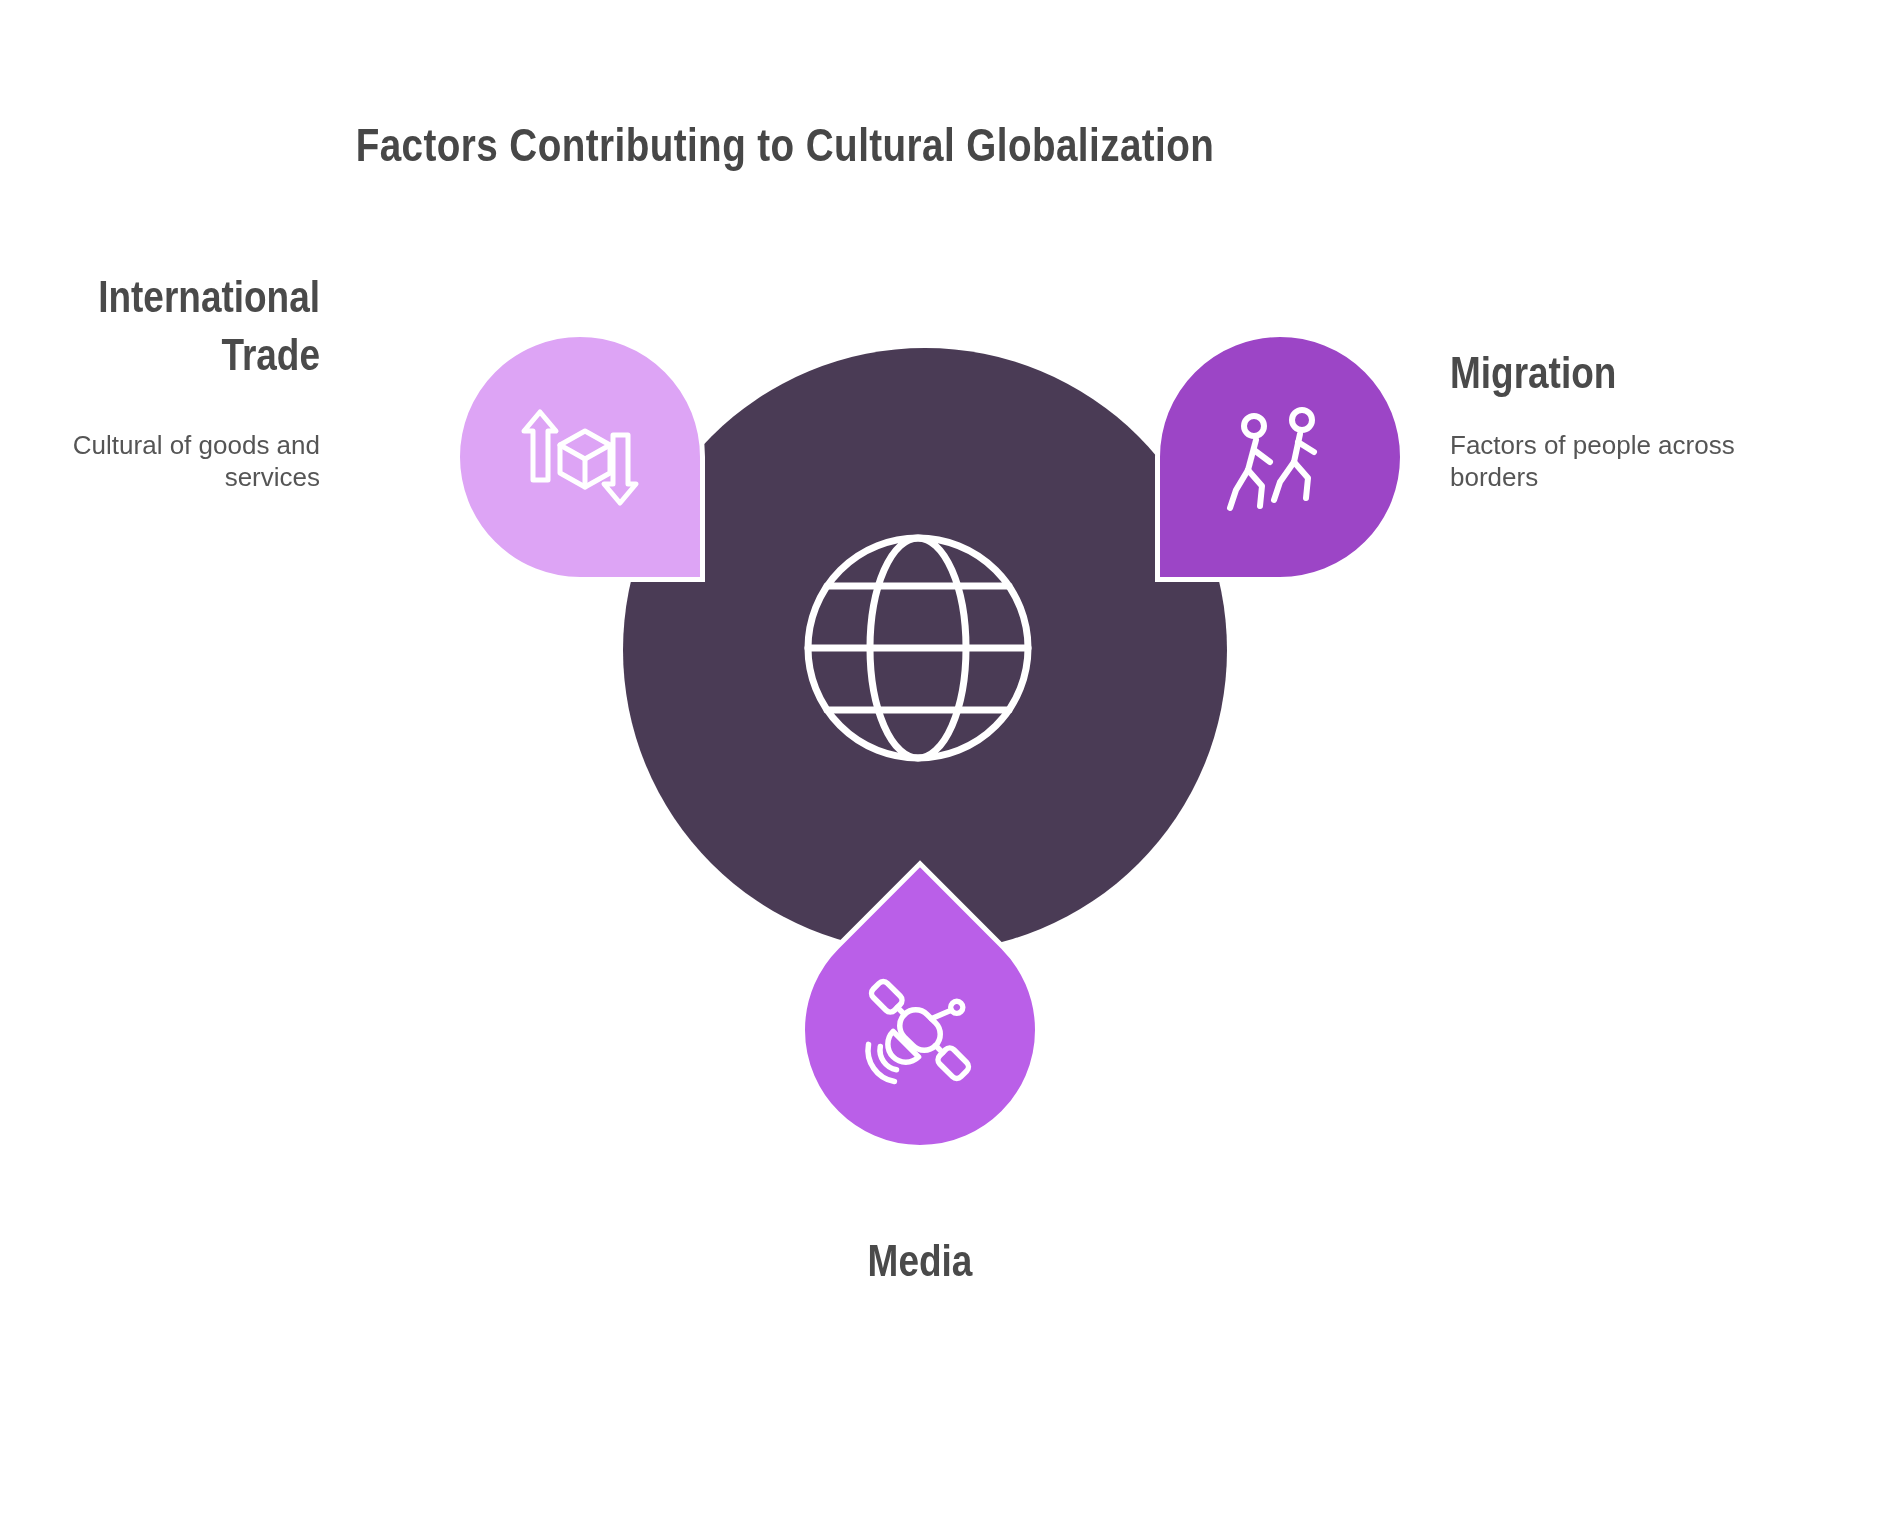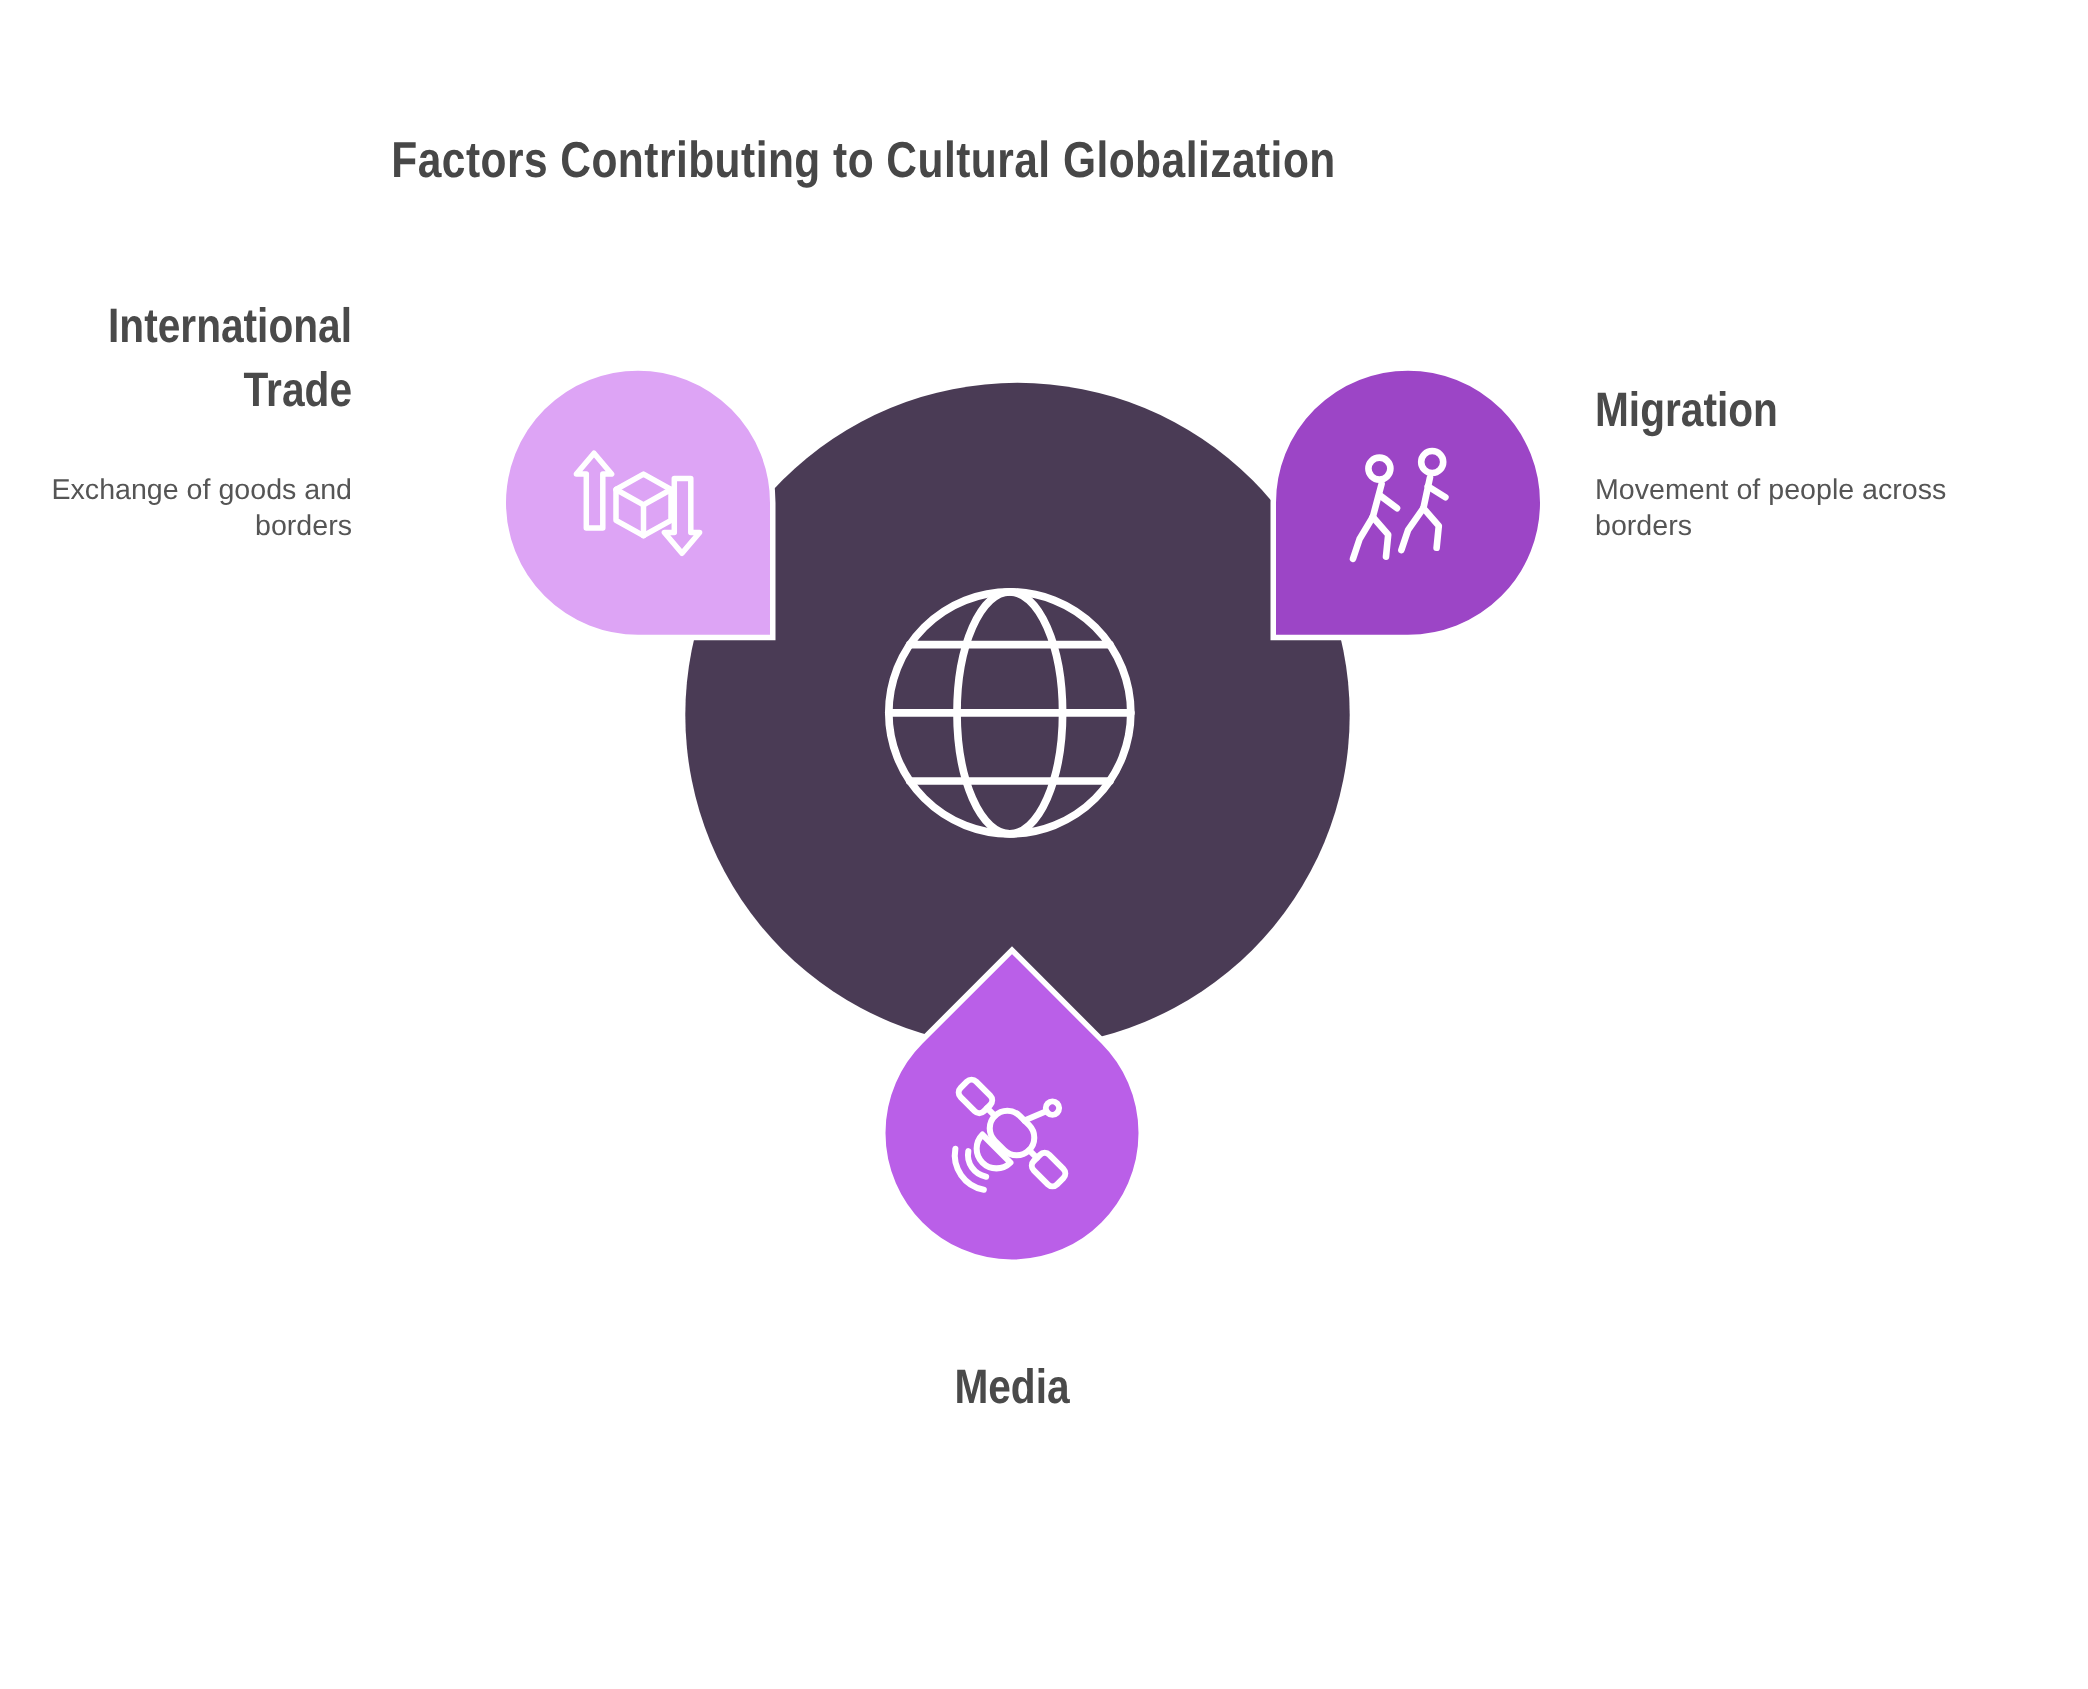--- a/index.html
+++ b/index.html
@@ -96,20 +96,20 @@
       <rect class="stroke" x="102" y="60" width="30" height="20" rx="6" stroke-width="5.5"></rect>
       <line class="stroke" x1="70" y1="54" x2="78" y2="34" stroke-width="5.5"></line>
       <circle class="stroke" cx="80" cy="28" r="6" stroke-width="5.5"></circle>
       <path class="stroke" stroke-width="5.5" d="M52,90 A18,18 0 0 0 88,90 Z"></path>
     </g>
     <path class="stroke" stroke-width="5.5" d="M46.5,109.7 A20,20 0 0 1 30.3,86.5"></path>
     <path class="stroke" stroke-width="5.5" d="M44.4,121.5 A32,32 0 0 1 18.5,84.4"></path>
   </svg>
 
   <div class="heading h-trade">International Trade</div>
-  <div class="subtext s-trade">Exchange of goods and borders</div>
+  <div class="subtext s-trade">Cultural of goods and services</div>
 
   <div class="heading h-migration">Migration</div>
-  <div class="subtext s-migration">Movement of people across borders</div>
+  <div class="subtext s-migration">Factors of people across borders</div>
 
   <div class="heading h-media">Media</div>
 
 </div>
 
 </body></html>

